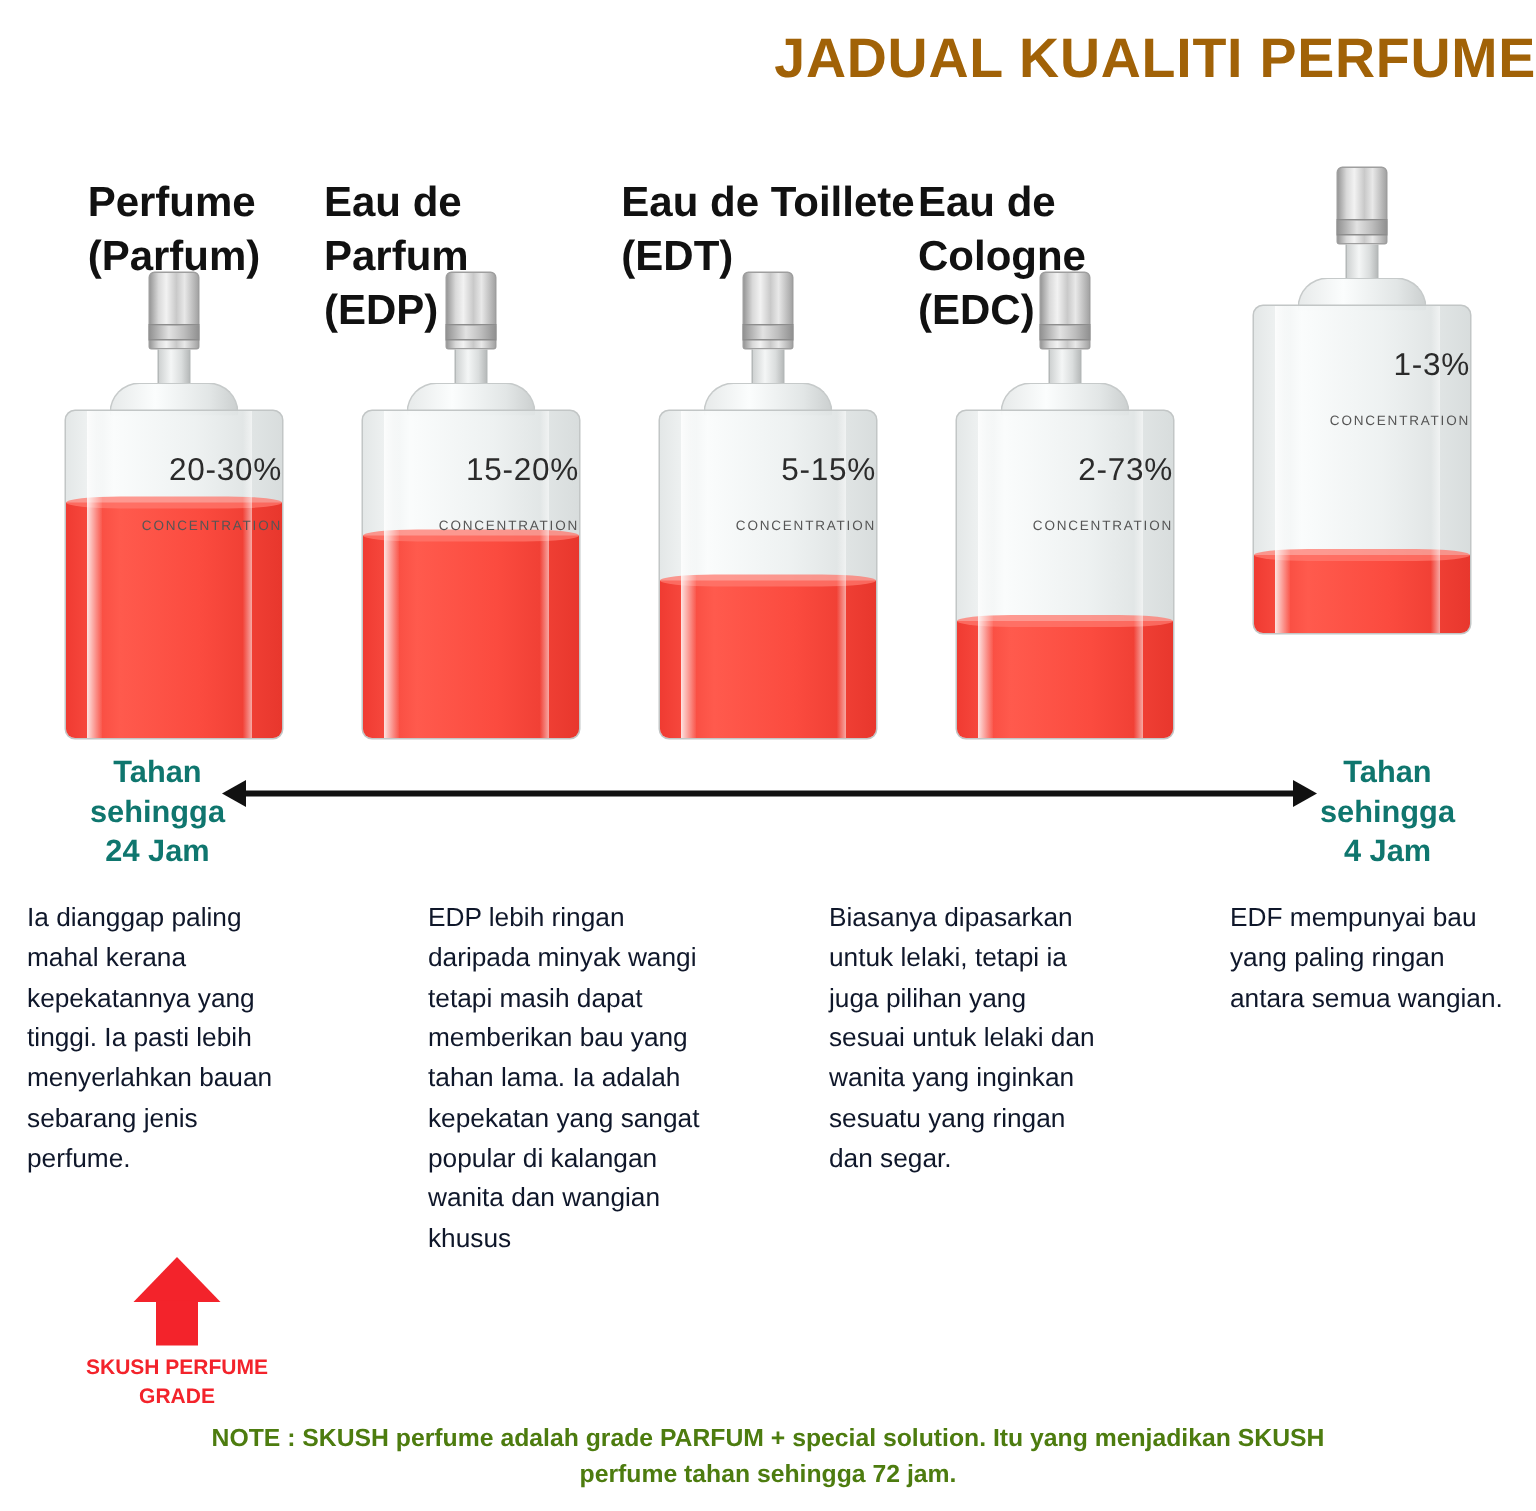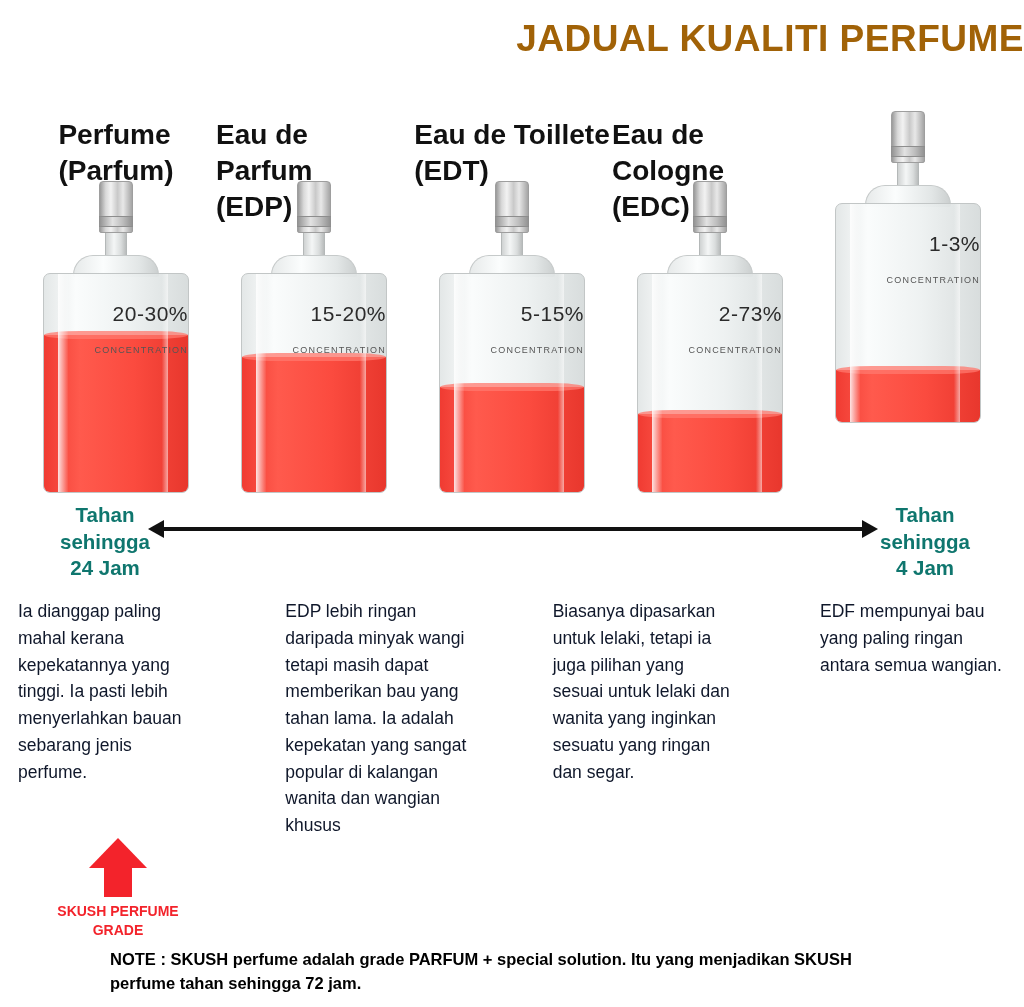--- a/index.html
+++ b/index.html
@@ -260,22 +260,22 @@
     font-weight: bold;
     font-size: 14px;
     line-height: 1.35;
   }
 
   
   .note {
     position: absolute;
     bottom: 12px;
     left: 0; width: 100%;
-    text-align: left;
-    color: #000000;
+    text-align: center;
+    color: #4d7c0f;
     font-weight: bold;
     font-size: 16.5px;
     line-height: 1.42;
     padding: 0 110px;
   }
 </style>
 </head>
 <body>
 
 <div class="page">

